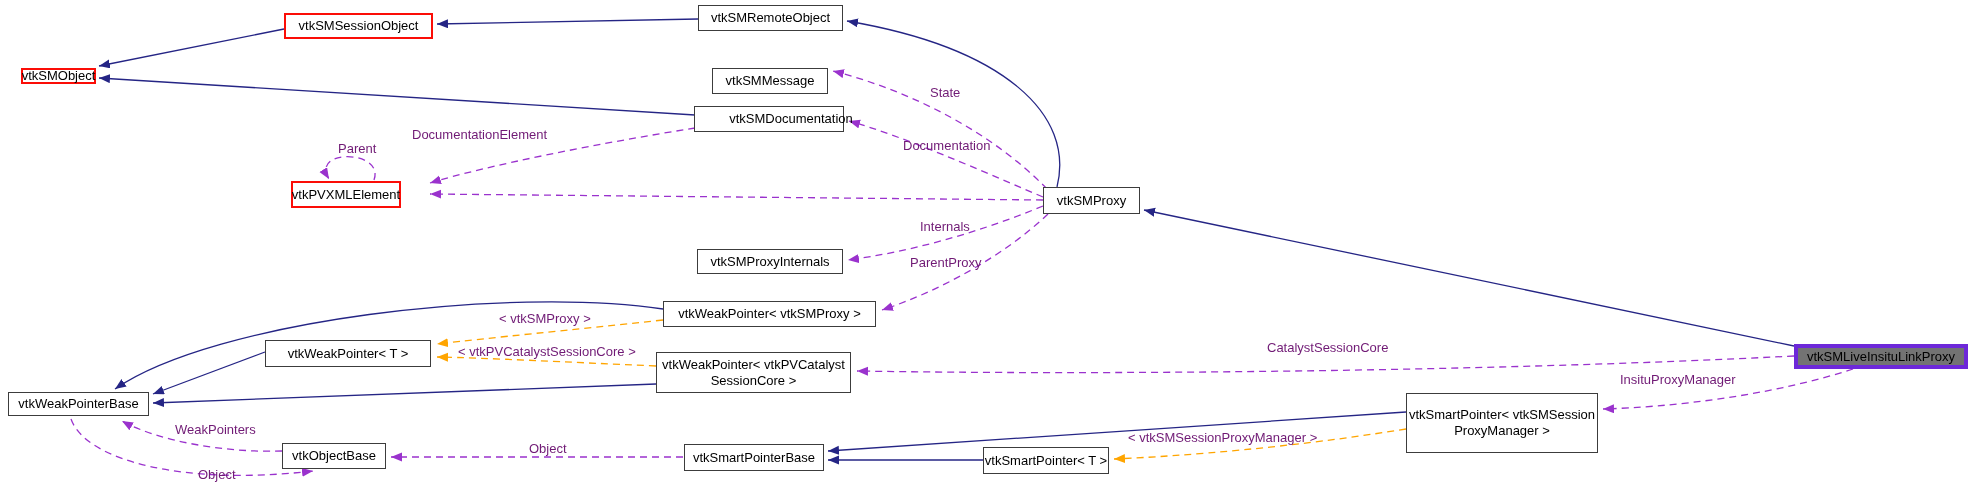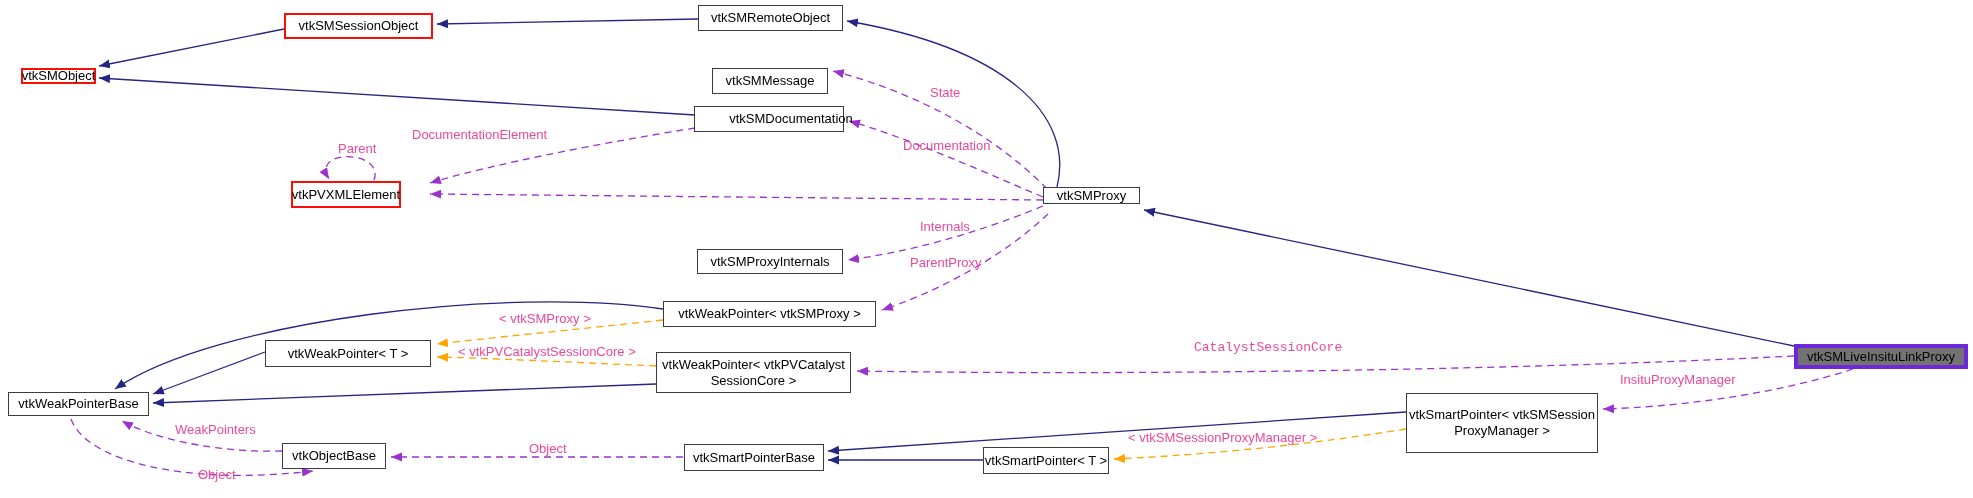--- a/index.html
+++ b/index.html
@@ -11,21 +11,21 @@
   .node {
     position:absolute; box-sizing:border-box;
     display:flex; flex-direction:column; align-items:center; justify-content:center;
     background:#ffffff; border:1px solid #3c3c3c; color:#000;
     font-size:13px; line-height:1.2; text-align:center; white-space:nowrap;
     padding:0 4px;
   }
   .node.red  { border:2px solid #fb0d07; }
   .node.main { background:#737373; border:4px solid #6d28d9; }
   .elabel {
-    position:absolute; color:#ec4899; font-size:13px; line-height:1.18;
+    position:absolute; color:#701a75; font-size:13px; line-height:1.18;
     white-space:nowrap;
   }
   .elabel.center { text-align:center; }
 </style>
 </head>
 <body>
 
 <div class="canvas">
 
   <svg class="edges" viewBox="0 0 1973 498" xmlns="http://www.w3.org/2000/svg">
@@ -93,21 +93,21 @@
   </div>
 
   <div class="node" style="left:694px; top:106px; width:150px; height:26px;padding-left:48px;">
     <span>vtkSMDocumentation</span>
   </div>
 
   <div class="node red" style="left:291px; top:181px; width:110px; height:27px;">
     <span>vtkPVXMLElement</span>
   </div>
 
-  <div class="node" style="left:1043px; top:187px; width:97px; height:17px;">
+  <div class="node" style="left:1043px; top:187px; width:97px; height:27px;">
     <span>vtkSMProxy</span>
   </div>
 
   <div class="node" style="left:697px; top:249px; width:146px; height:25px;">
     <span>vtkSMProxyInternals</span>
   </div>
 
   <div class="node" style="left:663px; top:301px; width:213px; height:26px;">
     <span>vtkWeakPointer&lt; vtkSMProxy &gt;</span>
   </div>
@@ -156,21 +156,21 @@
 
 
   <div class="elabel" style="left:920px; top:219px;">Internals</div>
 
   <div class="elabel" style="left:910px; top:255px;">ParentProxy</div>
 
   <div class="elabel" style="left:499px; top:311px;">&lt; vtkSMProxy &gt;</div>
 
   <div class="elabel" style="left:458px; top:344px;">&lt; vtkPVCatalystSessionCore &gt;</div>
 
-  <div class="elabel" style="left:1194px; top:340px;font-family:Liberation Mono, monospace;">CatalystSessionCore</div>
+  <div class="elabel" style="left:1267px; top:340px;">CatalystSessionCore</div>
 
   <div class="elabel" style="left:1620px; top:372px;">InsituProxyManager</div>
 
   <div class="elabel" style="left:1128px; top:430px;">&lt; vtkSMSessionProxyManager &gt;</div>
 
   <div class="elabel" style="left:175px; top:422px;">WeakPointers</div>
 
   <div class="elabel" style="left:198px; top:467px;">Object</div>
 
   <div class="elabel" style="left:529px; top:441px;">Object</div>

